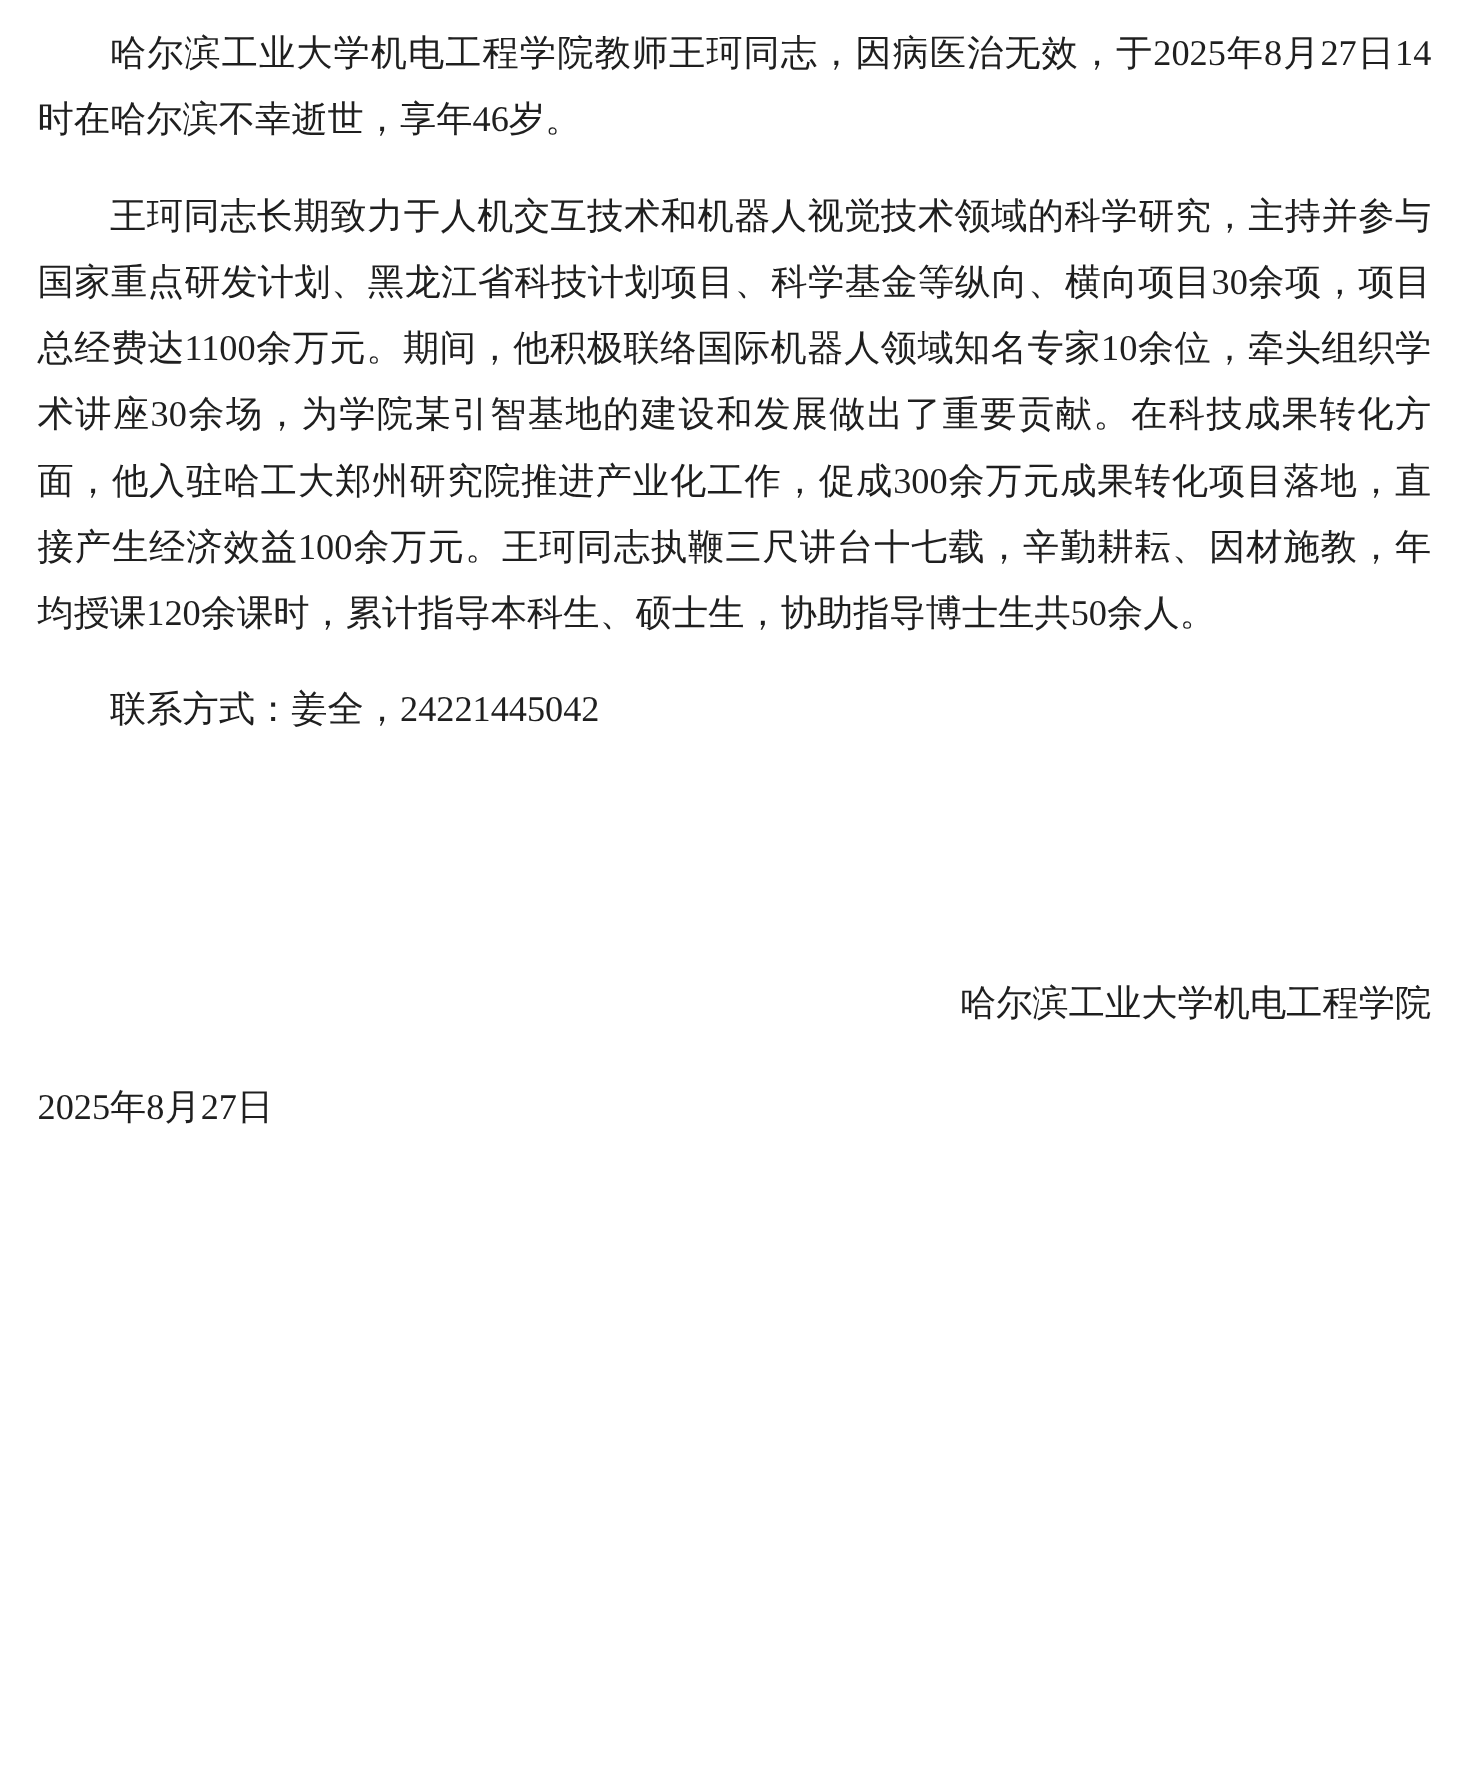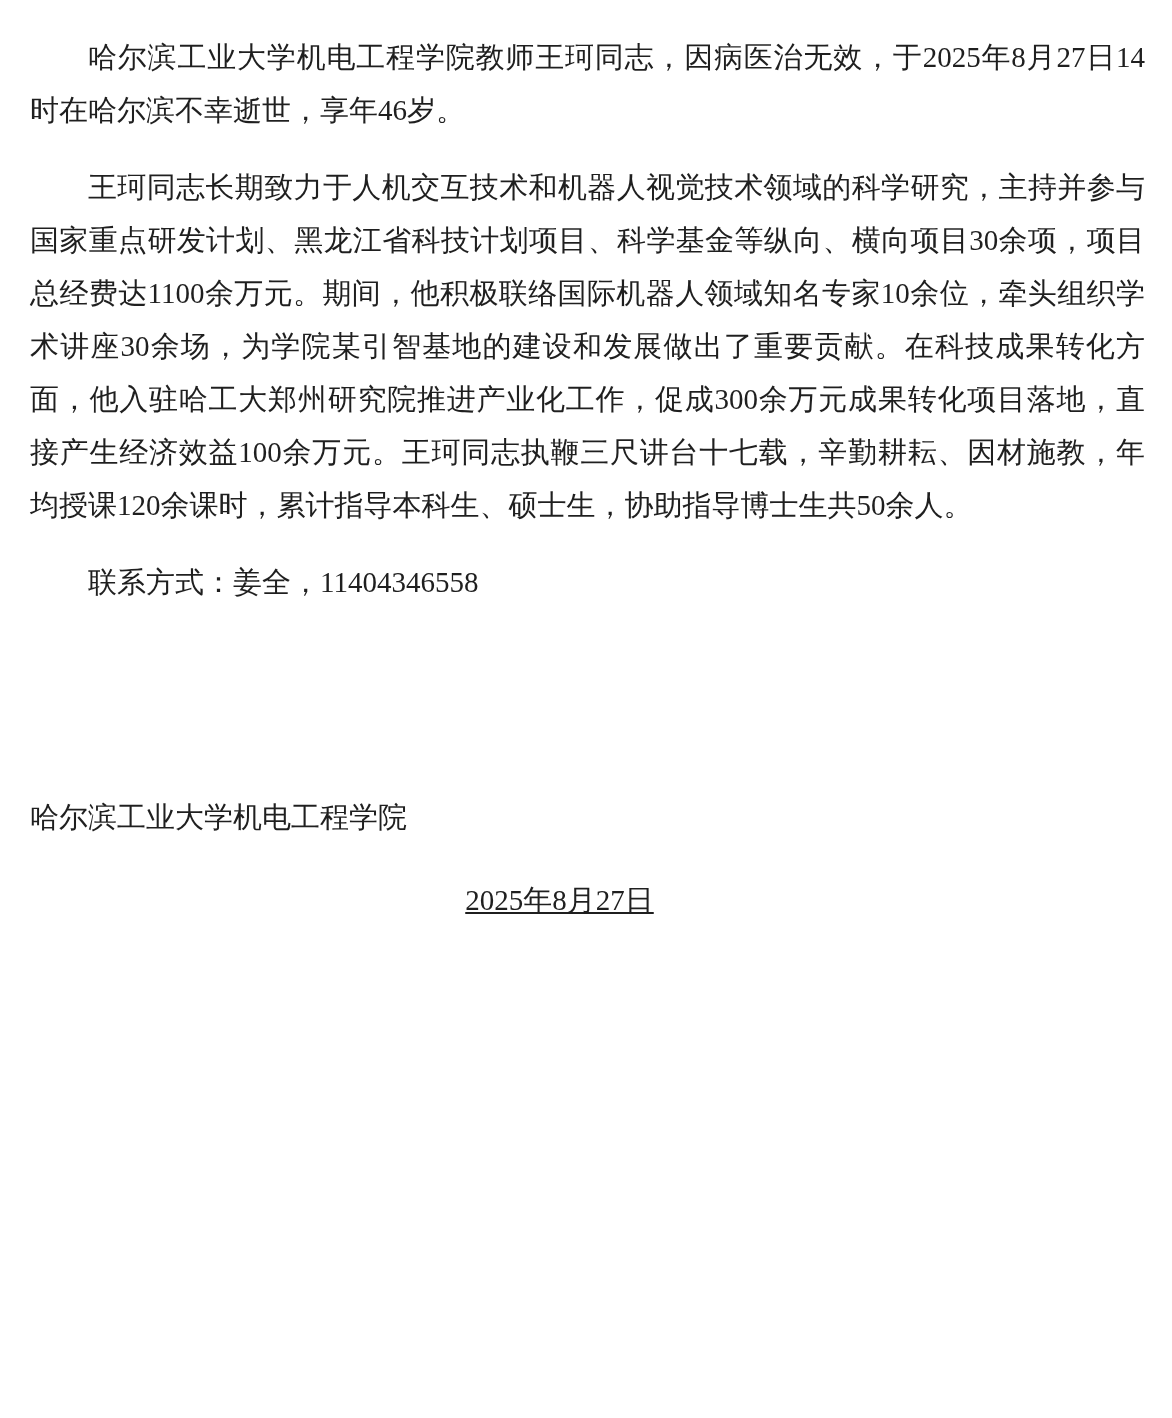--- a/index.html
+++ b/index.html
@@ -10,56 +10,55 @@
     width: 1172px;
     height: 1418px;
     background: #ffffff;
     color: #1f1f1f;
     font-family: "Liberation Serif", "DejaVu Serif", serif;
     font-size: 29px;
     line-height: 53px;
     overflow: hidden;
   }
   .doc {
-    padding: 31px 27px 0 30px;
+    padding: 17px 27px 0 30px;
     text-align: justify;
     text-justify: inter-ideograph;
   }
   p.para {
     margin: 0 0 24px 0;
     text-indent: 2em;
     word-break: break-all;
   }
   p.contact-line {
     margin: 0;
     text-indent: 2em;
     text-align: left;
   }
   .signature-line {
     margin: 182px 0 0 0;
-    text-align: left;
+    text-align: right;
     text-indent: 0;
   }
   .date-line {
     margin: 30px 0 0 0;
-    text-align: center;
+    text-align: left;
     text-indent: 0;
     padding-right: 56px;
-    text-decoration: underline;
   }
 </style>
 </head>
 <body>
 
 <div class="doc">
   <p class="para">哈尔滨工业大学机电工程学院教师王珂同志，因病医治无效，于2025年8月27日14时在哈尔滨不幸逝世，享年46岁。</p>
 
 
   <p class="para">王珂同志长期致力于人机交互技术和机器人视觉技术领域的科学研究，主持并参与国家重点研发计划、黑龙江省科技计划项目、科学基金等纵向、横向项目30余项，项目总经费达1100余万元。期间，他积极联络国际机器人领域知名专家10余位，牵头组织学术讲座30余场，为学院某引智基地的建设和发展做出了重要贡献。在科技成果转化方面，他入驻哈工大郑州研究院推进产业化工作，促成300余万元成果转化项目落地，直接产生经济效益100余万元。王珂同志执鞭三尺讲台十七载，辛勤耕耘、因材施教，年均授课120余课时，累计指导本科生、硕士生，协助指导博士生共50余人。</p>
 
 
 
-  <p class="contact-line">联系方式：姜全，11404346558</p>
+  <p class="contact-line">联系方式：姜全，24221445042</p>
 
   <p class="signature-line">哈尔滨工业大学机电工程学院</p>
 
   <p class="date-line">2025年8月27日</p>
 </div>
 
 </body></html>

